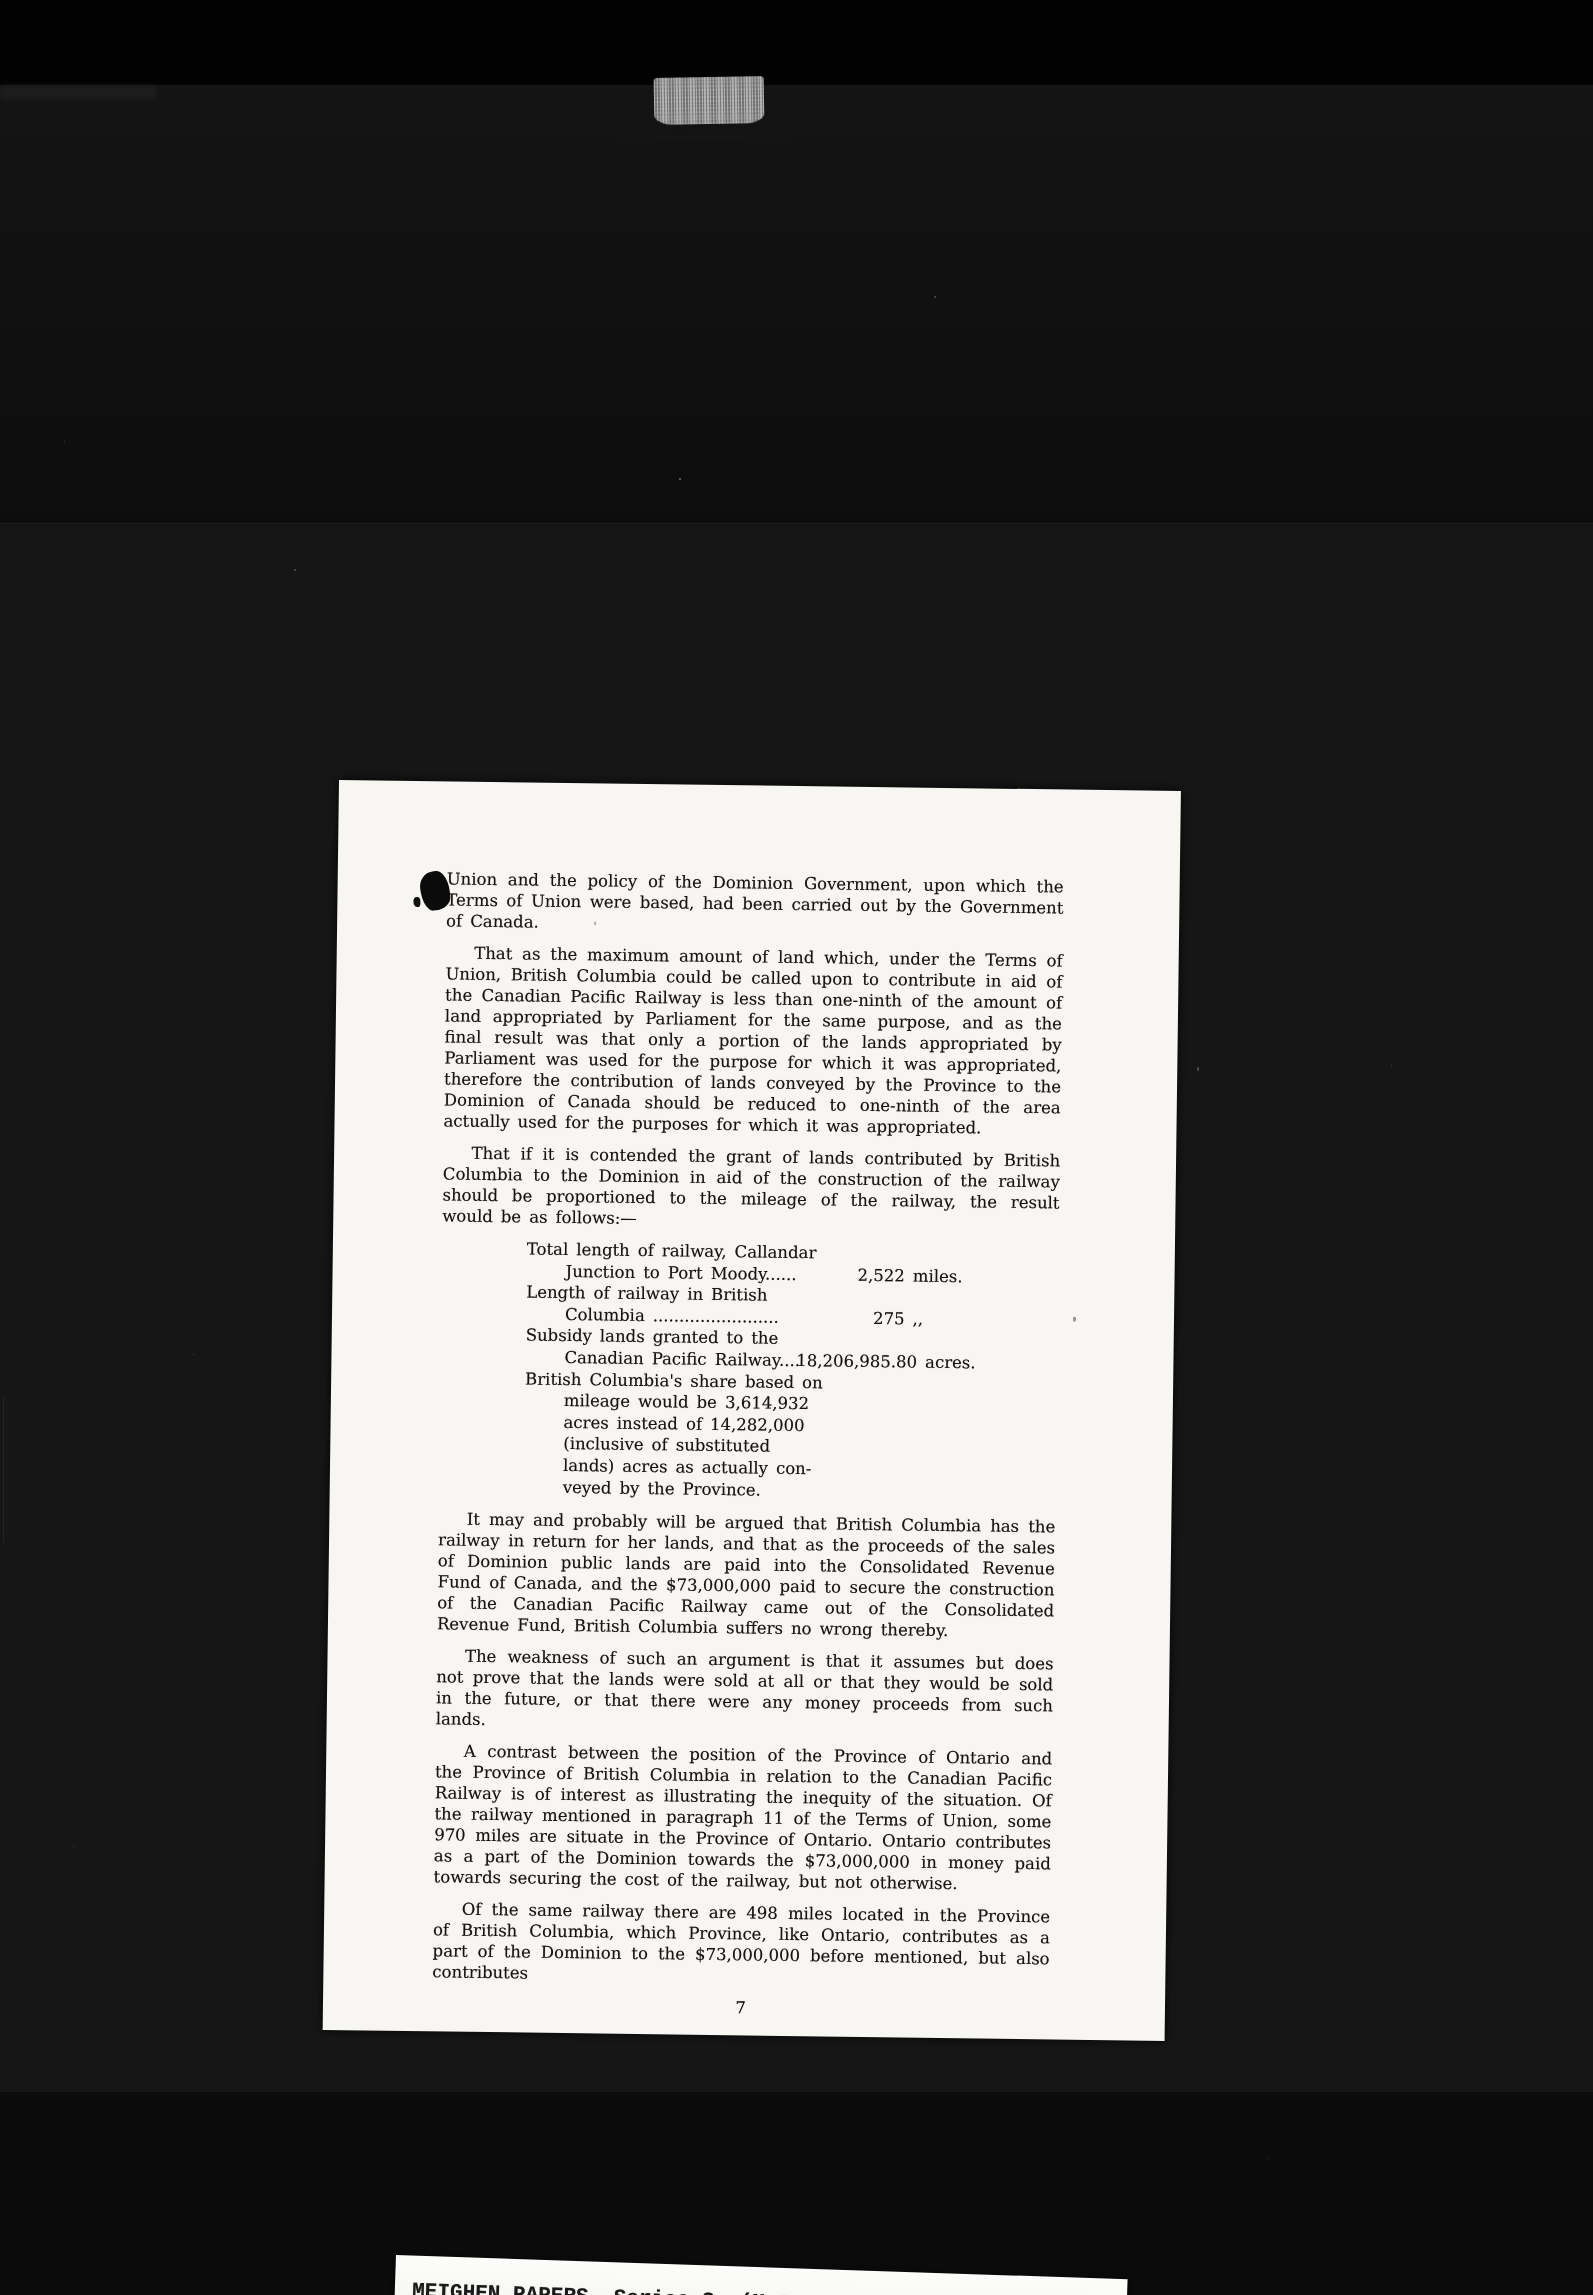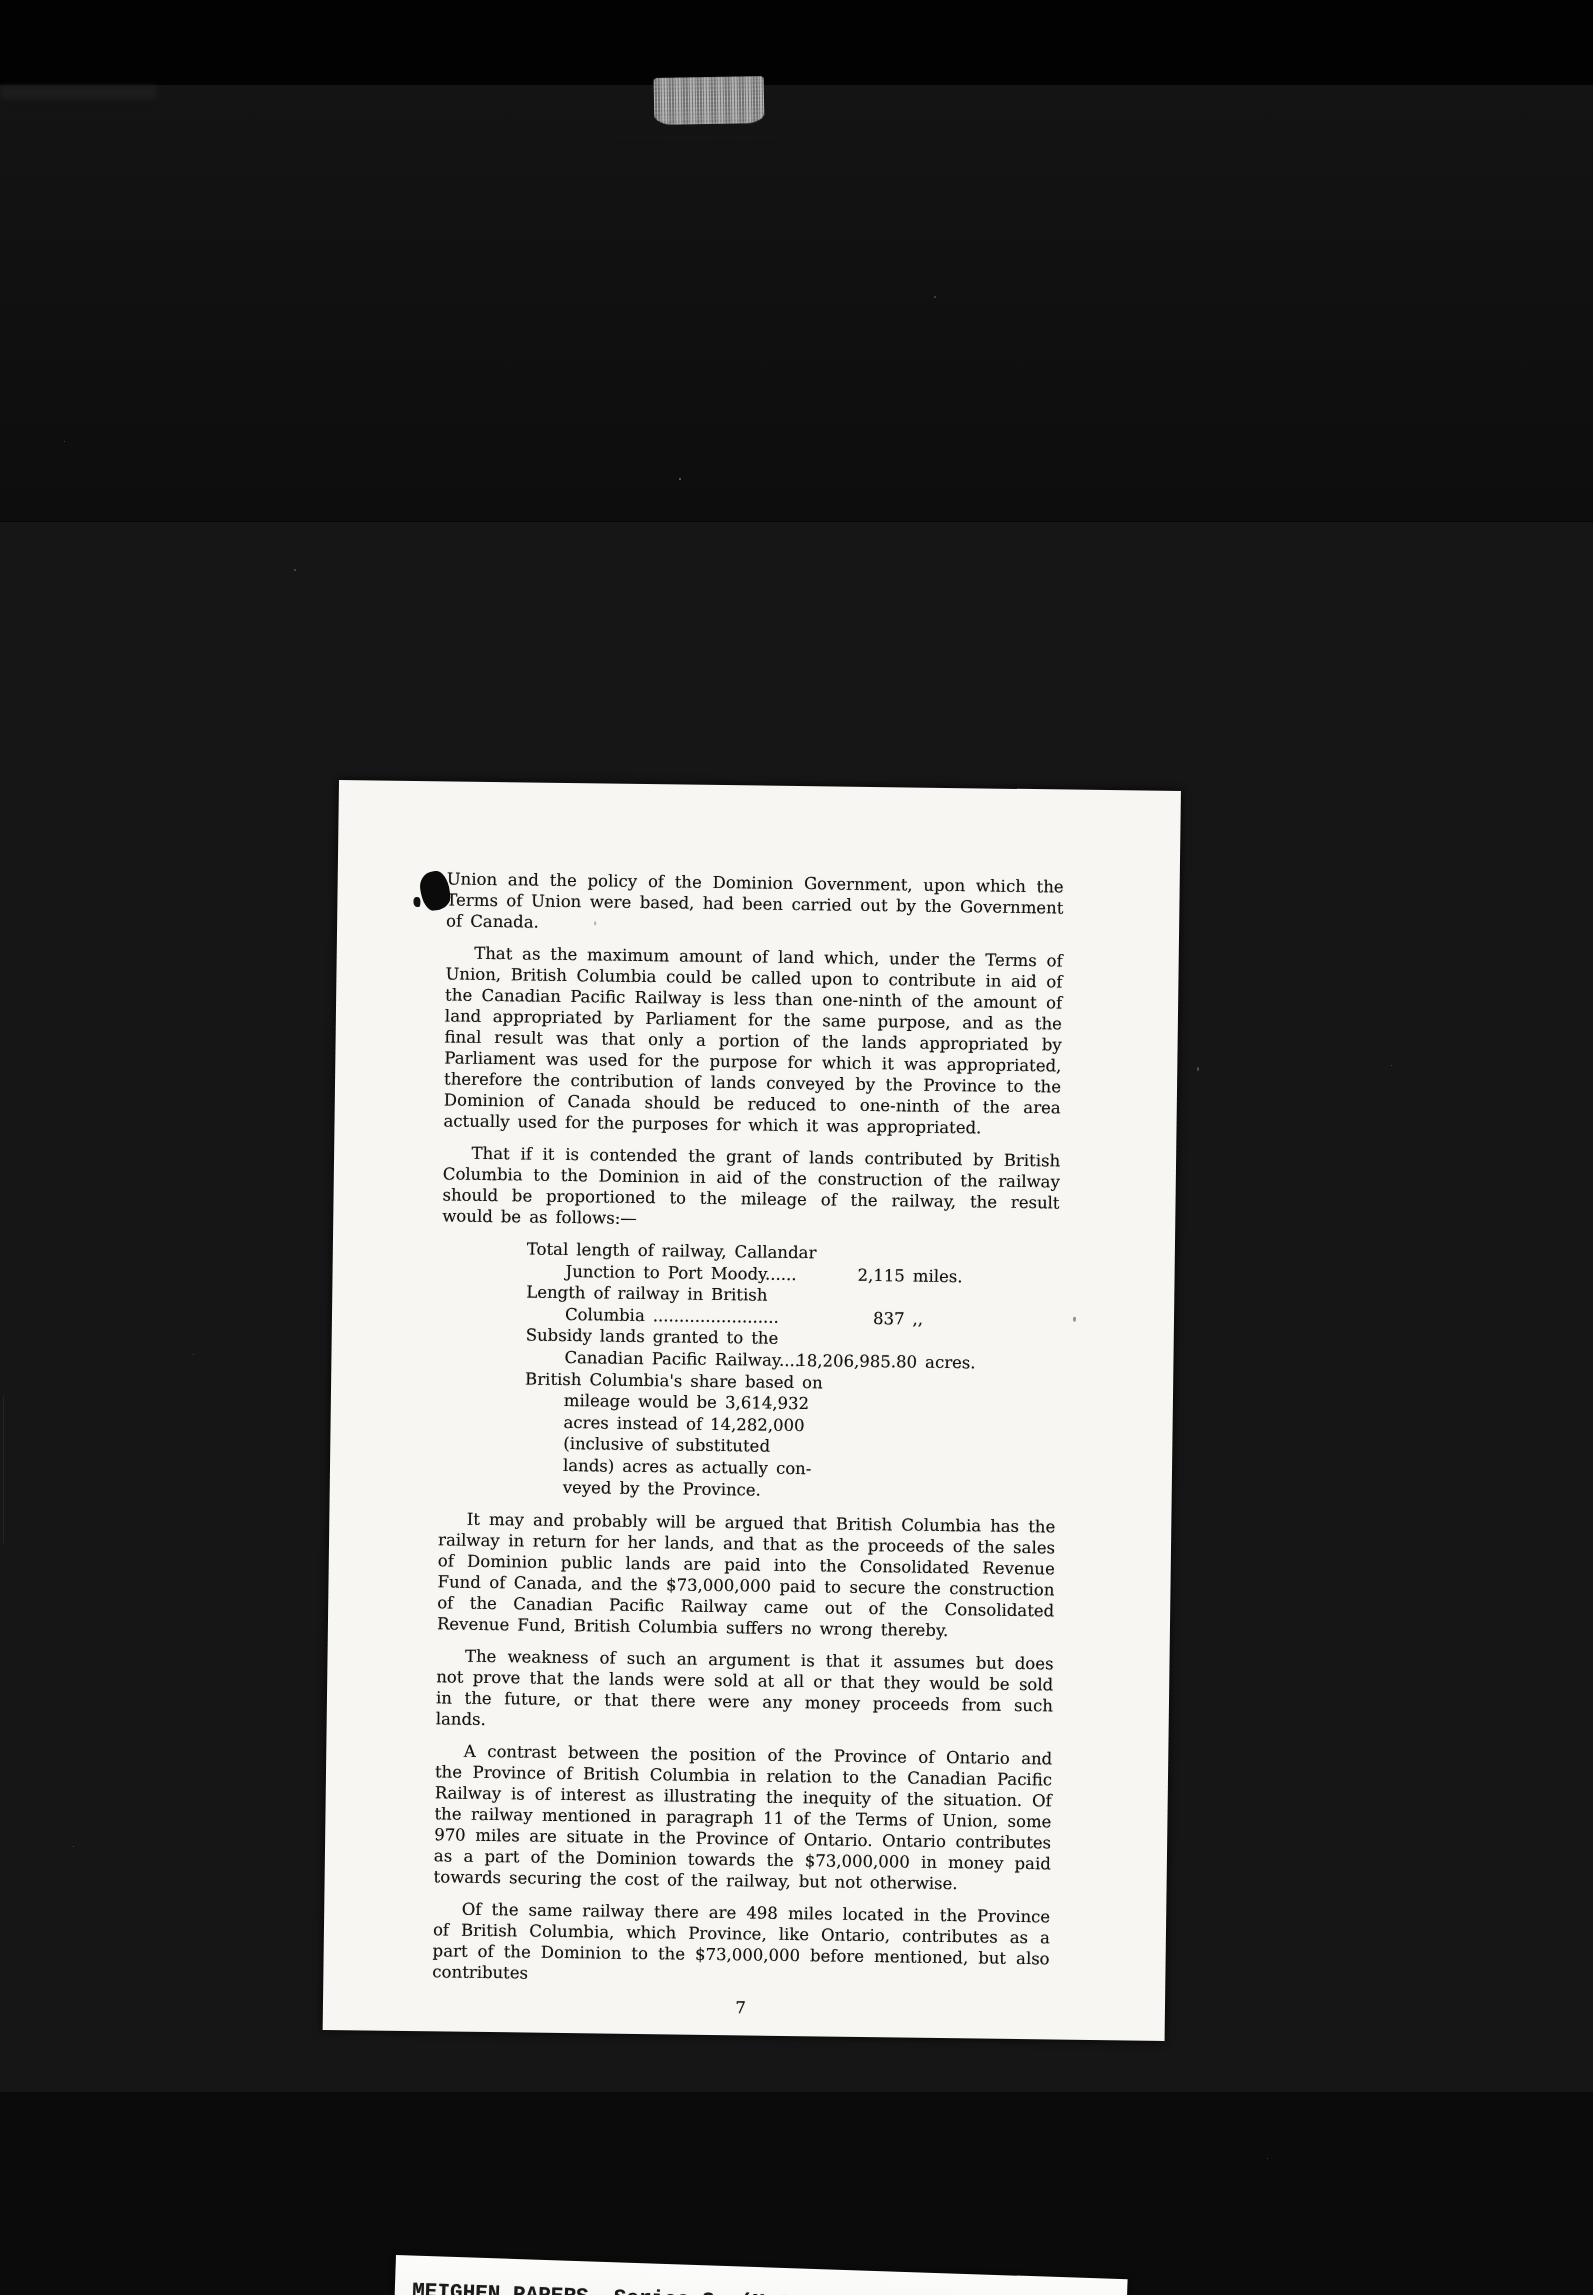--- a/index.html
+++ b/index.html
@@ -101,28 +101,28 @@
       <p>Union and the policy of the Dominion Government, upon which the Terms of Union were based, had been carried out by the Government of Canada.</p>
       <p class="indent">That as the maximum amount of land which, under the Terms of Union, British Columbia could be called upon to contribute in aid of the Canadian Pacific Railway is less than one-ninth of the amount of land appropriated by Parliament for the same purpose, and as the final result was that only a portion of the lands appropriated by Parliament was used for the purpose for which it was appropriated, therefore the contribution of lands conveyed by the Province to the Dominion of Canada should be reduced to one-ninth of the area actually used for the purposes for which it was appropriated.</p>
       <p class="indent">That if it is contended the grant of lands contributed by British Columbia to the Dominion in aid of the construction of the railway should be proportioned to the mileage of the railway, the result would be as follows:—</p>
 
       <div class="ledger">
         <div class="lrow">
           <span>Total length of railway, Callandar</span>
         </div>
         <div class="lrow">
           <span class="ind">Junction to Port Moody......</span>
-          <span class="lval" style="left:331px;">2,115 miles.</span>
+          <span class="lval" style="left:331px;">2,522 miles.</span>
         </div>
         <div class="lrow">
           <span>Length of railway in British</span>
         </div>
         <div class="lrow">
           <span class="ind">Columbia ........................</span>
-          <span class="lval" style="left:347px;">837  ,,</span>
+          <span class="lval" style="left:347px;">275  ,,</span>
         </div>
         <div class="lrow">
           <span>Subsidy lands granted to the</span>
         </div>
         <div class="lrow">
           <span class="ind">Canadian Pacific Railway....</span>
           <span class="lval" style="left:271px;">18,206,985.80 acres.</span>
         </div>
         <div class="lrow">
           <span>British Columbia's share based on</span>

